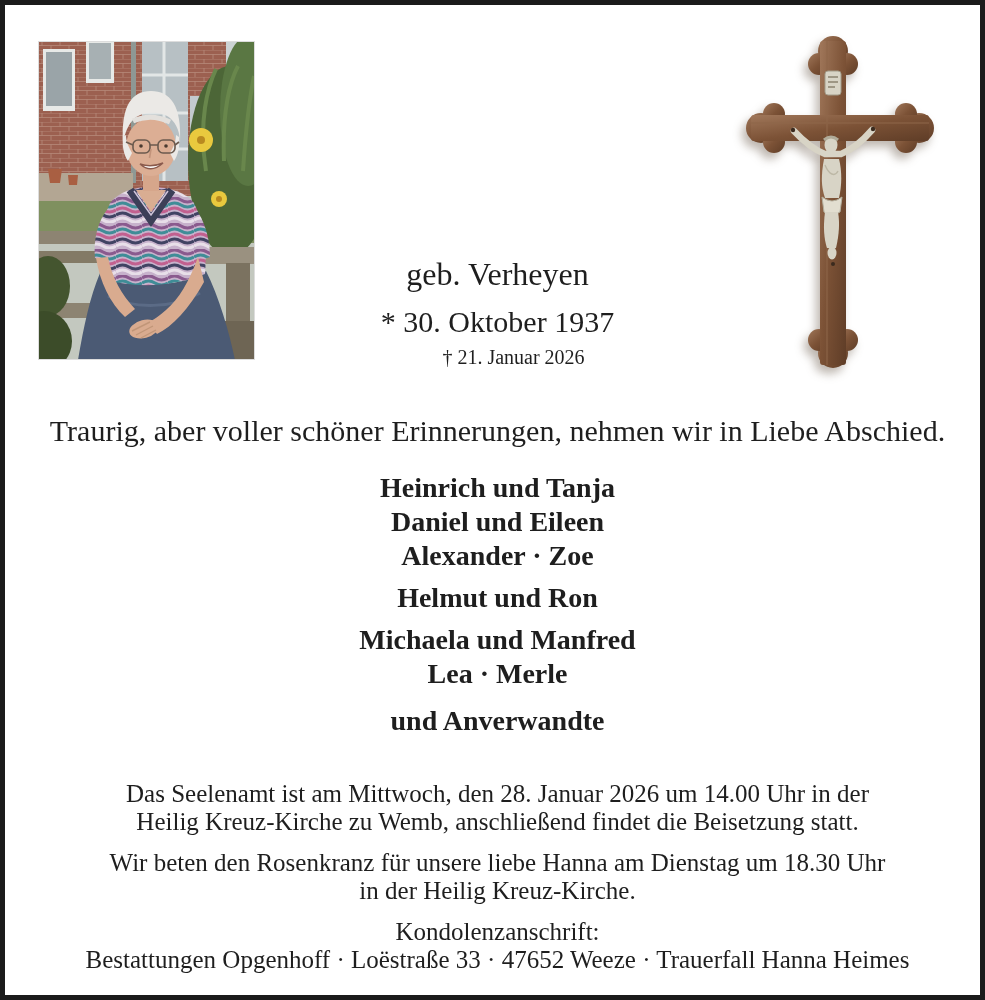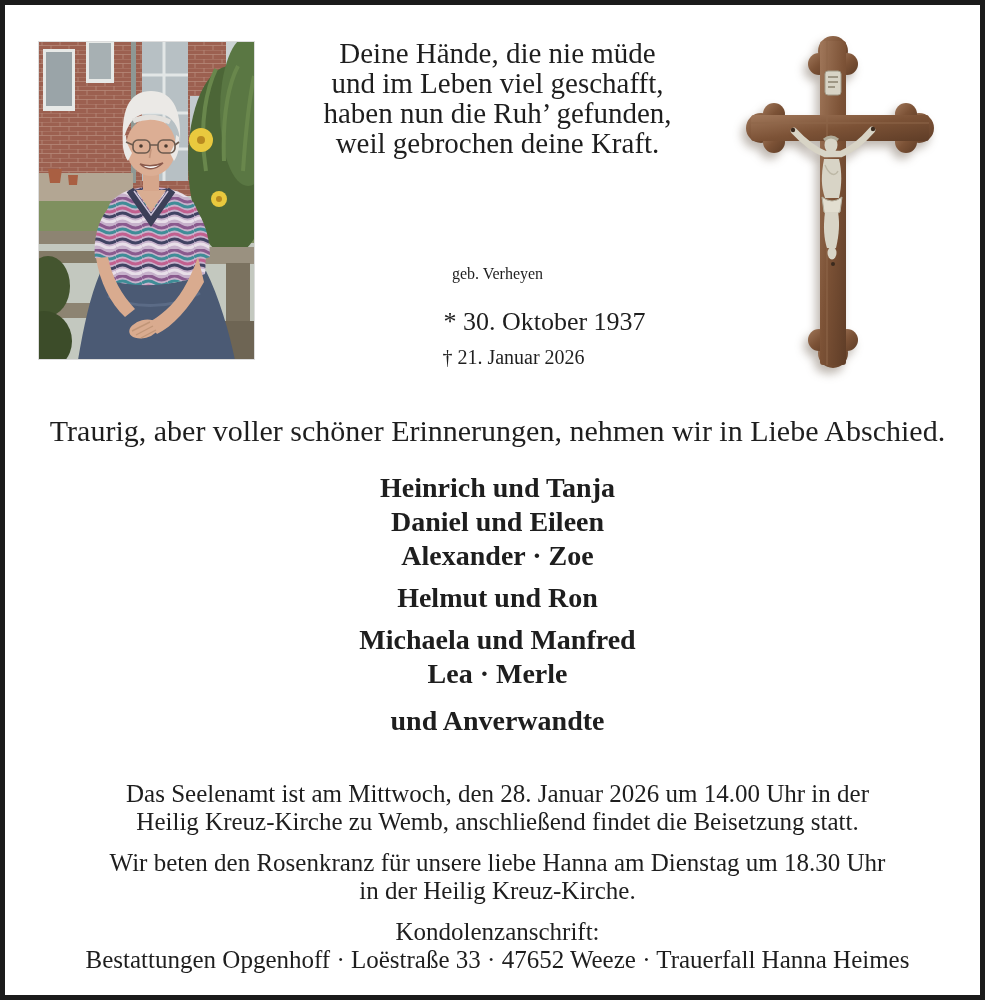--- a/index.html
+++ b/index.html
@@ -5,22 +5,22 @@
   html,body{margin:0;padding:0;background:#ffffff;}
   body{width:985px;height:1000px;position:relative;
        font-family:"Liberation Serif","DejaVu Serif",serif;color:#1e1e1e;}
   #notice{position:absolute;left:0;top:0;width:985px;height:1000px;
           box-sizing:border-box;border:5px solid #1b1b1b;background:#ffffff;overflow:hidden;}
   .abs{position:absolute;}
   .center{text-align:center;}
   
   #verse{left:250px;top:33px;width:485px;font-size:29px;line-height:30px;}
   #name{left:250px;top:192px;width:485px;font-size:65px;line-height:70px;}
-  #maiden{left:250px;top:256px;width:485px;font-size:16px;line-height:26px;}
-  #birth{left:250px;top:303px;width:485px;font-size:26px;line-height:28px;margin-left:47px;}
+  #maiden{left:250px;top:256px;width:485px;font-size:32px;line-height:26px;}
+  #birth{left:250px;top:303px;width:485px;font-size:30px;line-height:28px;}
   #death{left:266px;top:338px;width:485px;font-size:20px;line-height:28px;}
   
   #farewell{left:0;top:410px;width:985px;font-size:30px;line-height:32px;}
   #mourners{left:0;top:466px;width:985px;font-size:28px;line-height:34px;font-weight:bold;}
   #mourners .grp2{margin-top:8px;}
   #mourners .grp3{margin-top:8px;}
   #mourners .grp4{margin-top:13px;}
   #announcements{left:0;top:775px;width:985px;font-size:25px;line-height:28px;}
   #announcements .para{margin:0;}
   #announcements .para + .para{margin-top:13px;}
@@ -159,26 +159,20 @@
       <path d="M79,105 Q86,99 93,105" stroke="#b0ab99" stroke-width="3" fill="none"></path>
       <path d="M79,124 C76,140 76,152 80,163 L94,163 C97,150 97,136 94,124 Z" fill="#d8d4c6"></path>
       <path d="M80,130 C84,140 90,142 93,136" stroke="#bdb8a6" stroke-width="1.4" fill="none"></path>
       <path d="M77,162 Q87,170 97,162 L95,177 Q86,183 79,177 Z" fill="#e2ded0" stroke="#b5b09e" stroke-width="1"></path>
       <path d="M80,177 C78,192 79,204 82,213 L91,213 C94,200 95,188 93,177 Z" fill="#d8d4c6"></path>
       <ellipse cx="87" cy="218" rx="4.5" ry="6.5" fill="#d8d4c6"></ellipse>
       <circle cx="88" cy="229" r="2" fill="#3a2a1e"></circle>
     </g>
   </svg>
 
-  <div id="verse" class="abs center">
-    <div>Deine Hände, die nie müde</div>
-    <div>und im Leben viel geschafft,</div>
-    <div>haben nun die Ruh’ gefunden,</div>
-    <div>weil gebrochen deine Kraft.</div>
-  </div>
 
   <div id="maiden" class="abs center">geb. Verheyen</div>
   <div id="birth" class="abs center">* 30. Oktober 1937</div>
   <div id="death" class="abs center">† 21. Januar 2026</div>
 
   <div id="farewell" class="abs center">Traurig, aber voller schöner Erinnerungen, nehmen wir in Liebe Abschied.</div>
 
   <div id="mourners" class="abs center">
     <div class="grp1">
       <div>Heinrich und Tanja</div>

